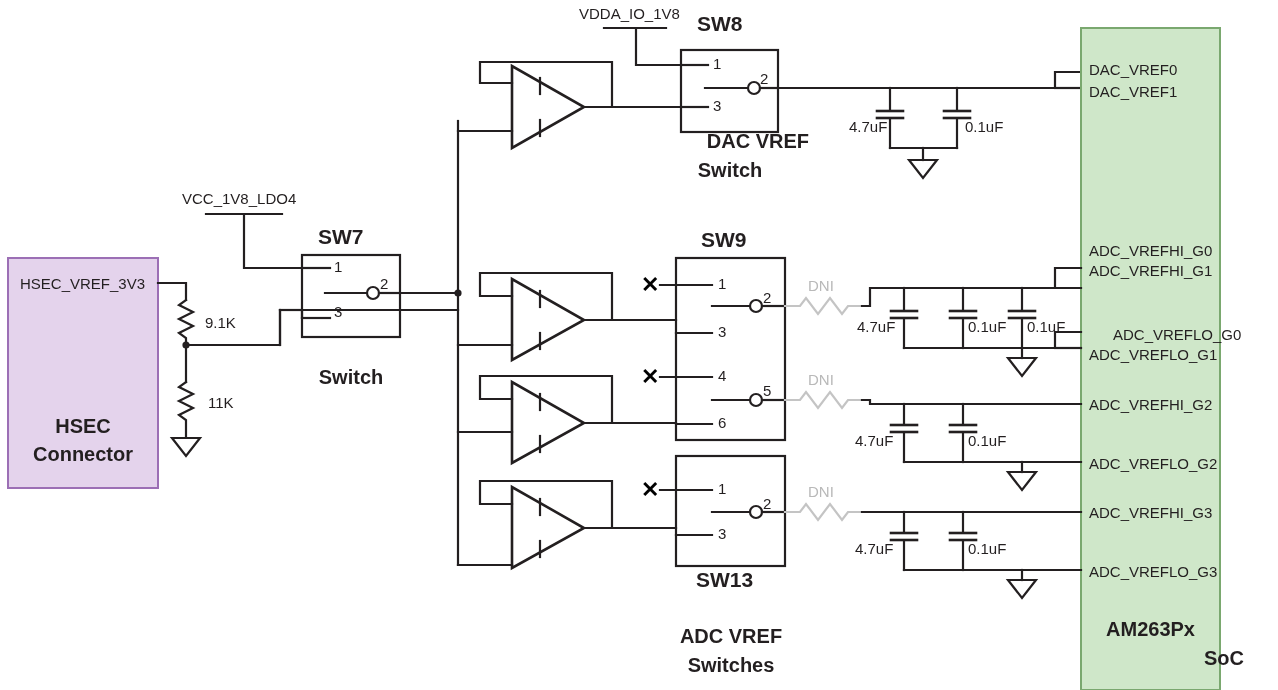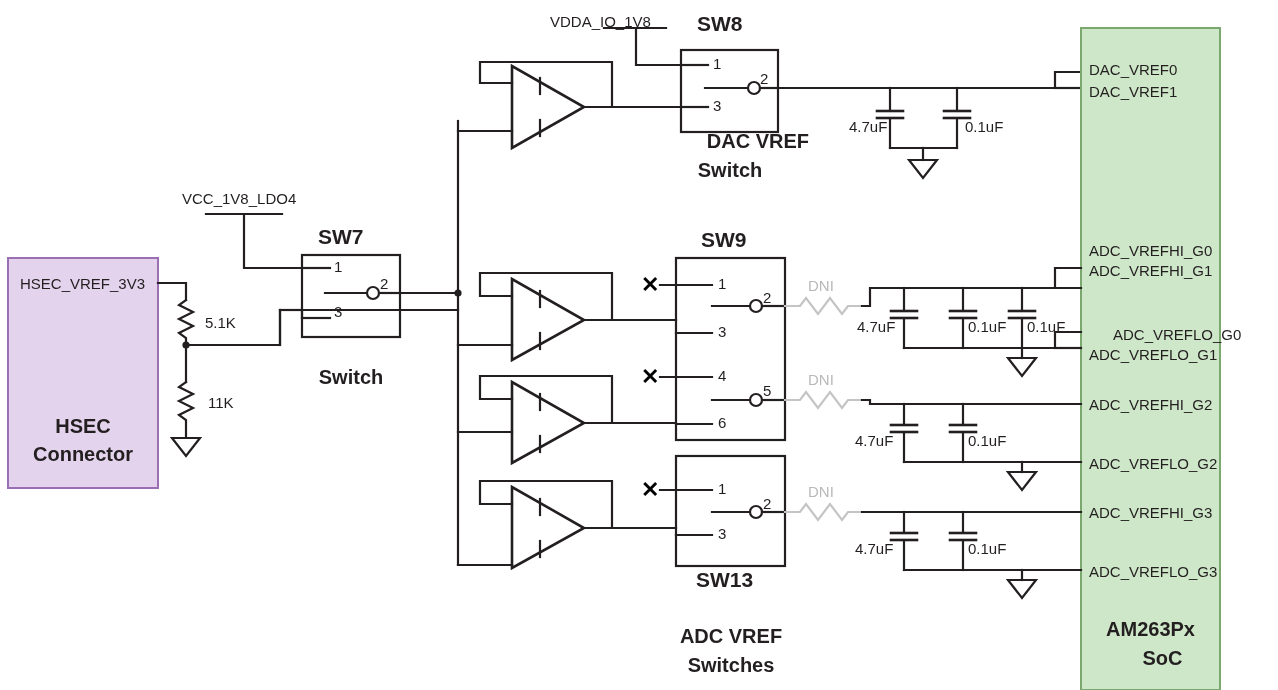--- a/index.html
+++ b/index.html
@@ -200,25 +200,25 @@
     <g fill="#231f20">
       <circle cx="458" cy="293" r="3.6"></circle>
       <circle cx="186" cy="345" r="3.6"></circle>
     </g>
   </svg>
 
   <div class="lbl net" style="left:20px;top:275px;">HSEC_VREF_3V3</div>
   <div class="lbl blk" style="left:8px;top:415px;width:150px;">HSEC</div>
   <div class="lbl blk" style="left:8px;top:443px;width:150px;">Connector</div>
 
-  <div class="lbl val" style="left:205px;top:314px;">5.1K</div>
+  <div class="lbl val" style="left:205px;top:314px;">9.1K</div>
   <div class="lbl val" style="left:208px;top:394px;">11K</div>
 
   <div class="lbl net" style="left:182px;top:190px;">VCC_1V8_LDO4</div>
-  <div class="lbl net" style="left:550px;top:5px;margin-top:8px;">VDDA_IO_1V8</div>
+  <div class="lbl net" style="left:579px;top:5px;">VDDA_IO_1V8</div>
 
   <div class="lbl ref" style="left:697px;top:12px;">SW8</div>
   <div class="lbl pin" style="left:713px;top:55px;">1</div>
   <div class="lbl pin" style="left:760px;top:70px;">2</div>
   <div class="lbl pin" style="left:713px;top:97px;">3</div>
   <div class="lbl blk" style="left:651px;top:130px;width:158px;text-align:right;">DAC VREF</div>
   <div class="lbl blk" style="left:651px;top:159px;width:158px;">Switch</div>
 
   <div class="lbl ref" style="left:318px;top:225px;">SW7</div>
   <div class="lbl pin" style="left:334px;top:258px;">1</div>
@@ -268,15 +268,15 @@
   <div class="lbl net" style="left:1089px;top:242px;text-align:center;">ADC_VREFHI_G0</div>
   <div class="lbl net" style="left:1089px;top:262px;">ADC_VREFHI_G1</div>
   <div class="lbl net" style="left:1089px;top:326px;margin-left:24px;">ADC_VREFLO_G0</div>
   <div class="lbl net" style="left:1089px;top:346px;">ADC_VREFLO_G1</div>
   <div class="lbl net" style="left:1089px;top:396px;">ADC_VREFHI_G2</div>
   <div class="lbl net" style="left:1089px;top:455px;">ADC_VREFLO_G2</div>
   <div class="lbl net" style="left:1089px;top:504px;">ADC_VREFHI_G3</div>
   <div class="lbl net" style="left:1089px;top:563px;">ADC_VREFLO_G3</div>
 
   <div class="lbl blk" style="left:1081px;top:618px;width:139px;">AM263Px</div>
-  <div class="lbl blk" style="left:1081px;top:647px;width:163px;">SoC</div>
+  <div class="lbl blk" style="left:1081px;top:647px;width:163px;text-align:right;">SoC</div>
 
 </div>
 
 </body></html>

